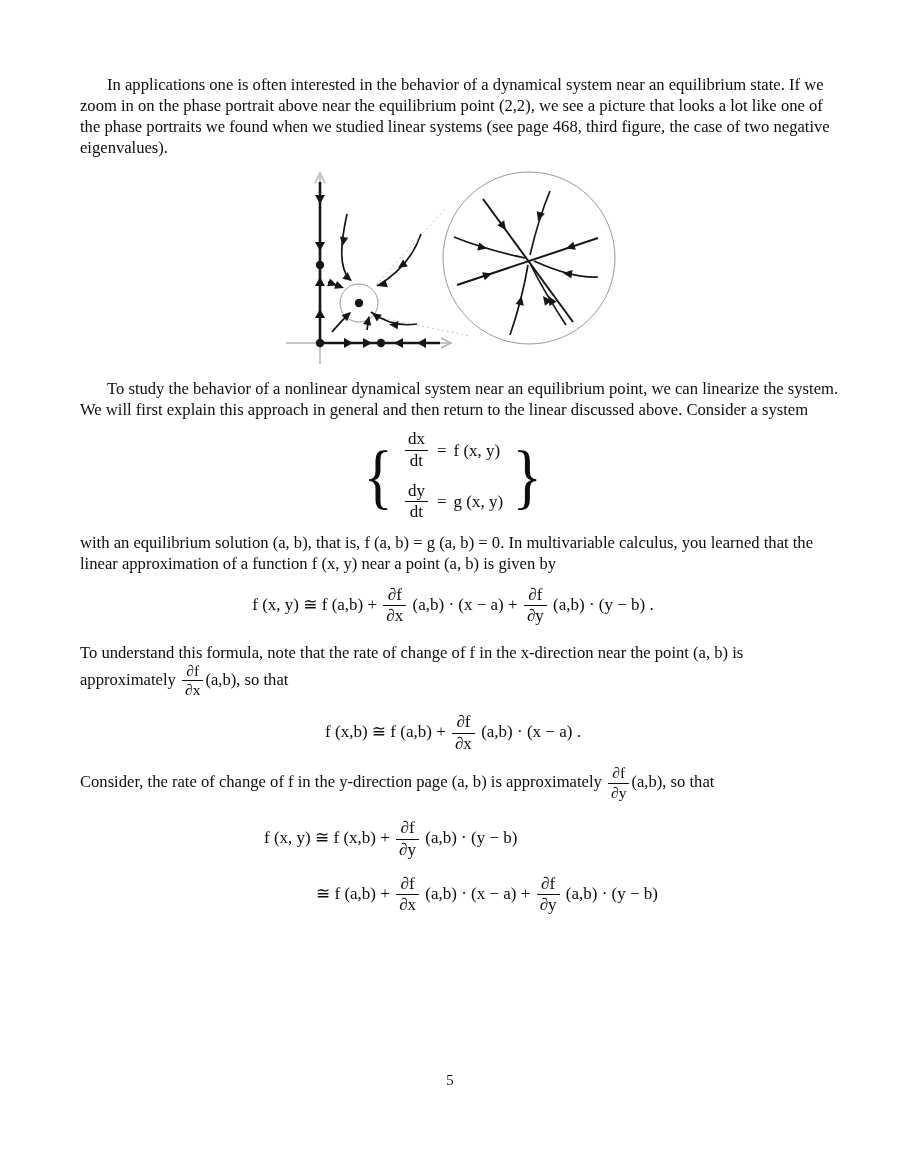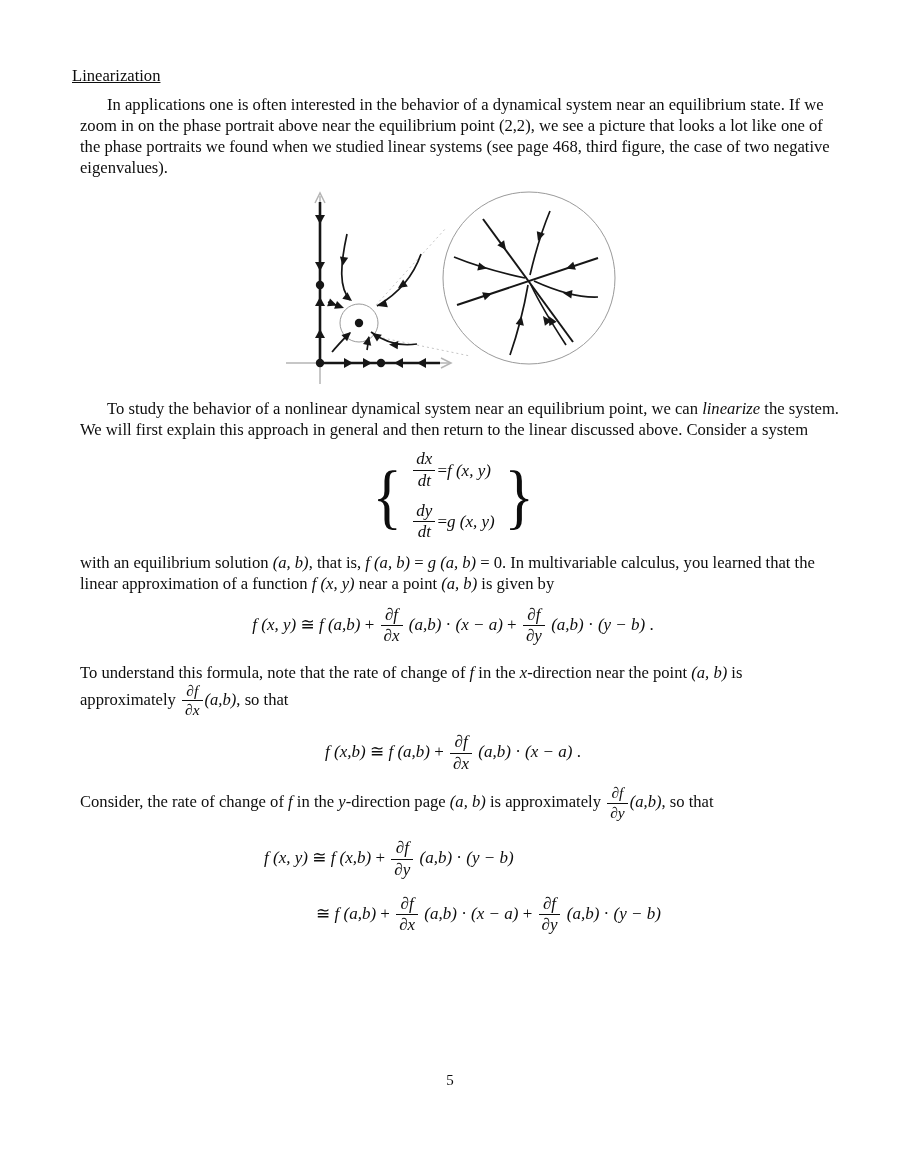--- a/index.html
+++ b/index.html
@@ -4,53 +4,52 @@
 <style>
   html,body{margin:0;padding:0;}
   body{
     width:900px;height:1165px;position:relative;background:#ffffff;color:#0d0d0d;
     font-family:"Liberation Serif","DejaVu Serif",serif;font-size:16.6px;overflow:hidden;
   }
   .page{position:absolute;inset:0;padding:66px 66px 0 72px;box-sizing:border-box;}
   .heading{font-size:16.6px;font-weight:normal;text-decoration:underline;margin:0;}
   p.para{margin:8px;line-height:1.27;width:762px;}
   .indent{text-indent:27px;}
-  .it{font-style:italic;}
+  .it{}
   .figure{margin:10px 0 14px 212px;width:335px;height:196px;}
   .eq{width:762px;text-align:center;font-size:17px;line-height:1.25;}
   .eq-sys{margin:10px 0 10px;}
   .eq-lin{margin:12px 0 16px;}
   .eq-x{margin:14px 0 12px;}
   .eq-xy{margin:18px 0 0;text-align:left;padding-left:192px;width:640px;}
   .eqline{margin-bottom:16px;}
   .eqline.line2{margin-left:52px;}
   .frac{display:inline-block;vertical-align:middle;text-align:center;line-height:1.08;margin:0 2px;}
   .frac .num{display:block;padding:0 3px 1px;border-bottom:1px solid #0d0d0d;}
   .frac .den{display:block;padding:1px 3px 0;}
   .ifrac{font-size:15.5px;}
   .sys{display:inline-flex;align-items:center;}
   .brace{font-size:72px;font-weight:400;line-height:0.85;transform:scaleX(0.85);display:inline-block;}
   .sysrows{display:inline-flex;flex-direction:column;gap:12px;margin:0 7px;}
-  .sysrow{display:flex;align-items:center;}
+  .sysrow{display:flex;align-items:center;gap:7px;}
   .pagenum{position:absolute;top:1072px;left:0;width:100%;text-align:center;font-size:15px;}
   svg .trj{stroke:#161616;stroke-width:1.7;fill:none;}
   svg .ax{stroke:#b5b5b5;stroke-width:1.5;fill:none;}
   svg .bx{stroke:#161616;stroke-width:2.6;}
   svg .ln{stroke:#161616;stroke-width:2;}
   svg .ah{fill:#161616;}
   svg .cir{fill:none;stroke:#9a9a9a;stroke-width:1;}
   svg .dot{fill:#161616;}
   svg .zl{stroke:#c6c6c6;stroke-width:1;stroke-dasharray:2,3;}
 </style>
 </head>
 <body>
 
 <div class="page">
 
-  <h1 class="heading">Linearization</h1>
 
   <p class="para indent"><span>In applications one is often interested in the behavior of a dynamical system near an equilibrium state. If we zoom in on the phase portrait above near the equilibrium point (2,2), we see a picture that looks a lot like one of the phase portraits we found when we studied linear systems (see page 468, third figure, the case of two negative eigenvalues).</span></p>
 
   <div class="figure">
     <svg width="335" height="196" viewBox="0 0 335 196">
 
       <line class="zl" x1="92" y1="117" x2="162" y2="40"></line>
       <line class="zl" x1="94" y1="149" x2="186" y2="168"></line>
 
       <g>

